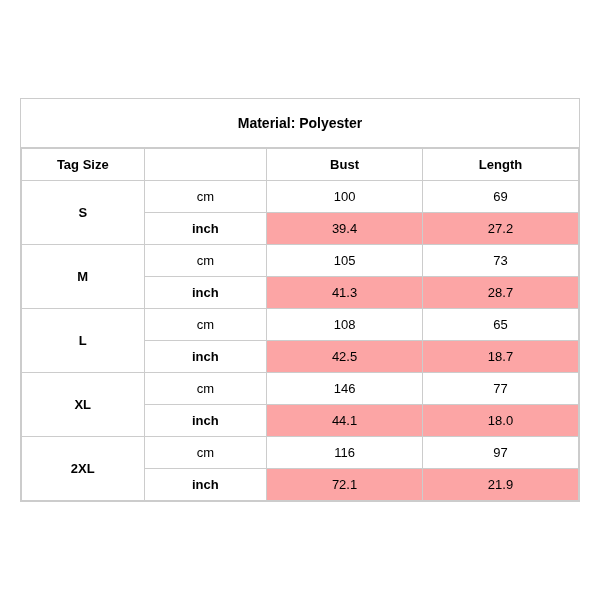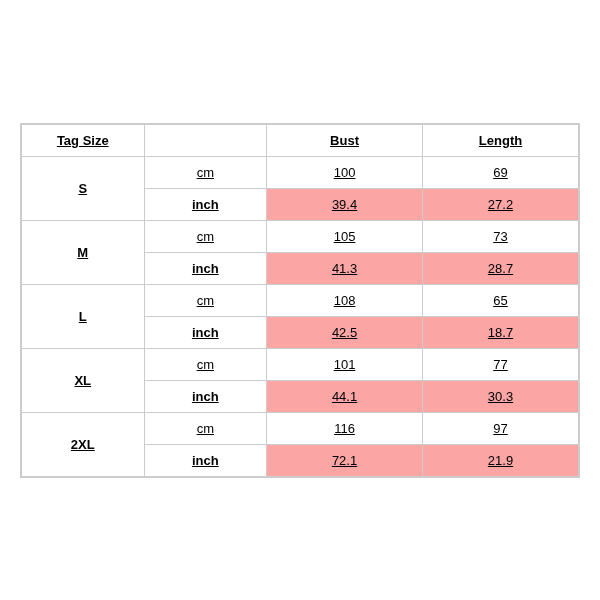--- a/index.html
+++ b/index.html
@@ -34,21 +34,20 @@
 
     table {
       width: 100%;
       border-collapse: collapse;
     }
 
     th, td {
       border: 1px solid #ccc;
       text-align: center;
       padding: 8px 7px;
-      text-decoration: underline;
     }
 
     thead th {
       font-weight: bold;
       background: #fff;
     }
 
     .tag-size-col {
       width: 22%;
     }
@@ -70,20 +69,21 @@
     }
 
     .tag-size-cell {
       font-weight: bold;
     }
   </style>
 </head>
 <body>
 
 <div class="container">
+  <div class="title-row">Material: Polyester</div>
   <table>
     <thead>
       <tr>
         <th class="tag-size-col">Tag Size</th>
         <th class="unit-col"></th>
         <th class="value-col">Bust</th>
         <th class="value-col">Length</th>
       </tr>
     </thead>
     <tbody id="table-body">
@@ -116,27 +116,27 @@
           <td>65</td>
         </tr>
         <tr>
           <td class="bold">inch</td>
           <td class="shaded">42.5</td>
           <td class="shaded">18.7</td>
         </tr>
         <tr>
           <td rowspan="2" class="tag-size-cell">XL</td>
           <td>cm</td>
-          <td>101</td>
+          <td>146</td>
           <td>77</td>
         </tr>
         <tr>
           <td class="bold">inch</td>
           <td class="shaded">44.1</td>
-          <td class="shaded">30.3</td>
+          <td class="shaded">18.0</td>
         </tr>
         <tr>
           <td rowspan="2" class="tag-size-cell">2XL</td>
           <td>cm</td>
           <td>116</td>
           <td>97</td>
         </tr>
         <tr>
           <td class="bold">inch</td>
           <td class="shaded">72.1</td>

